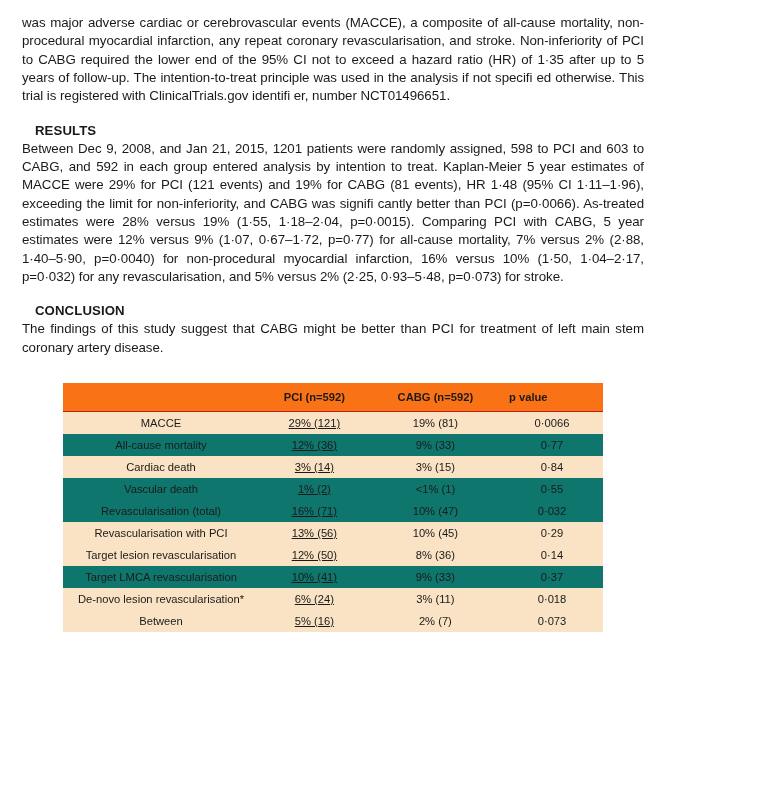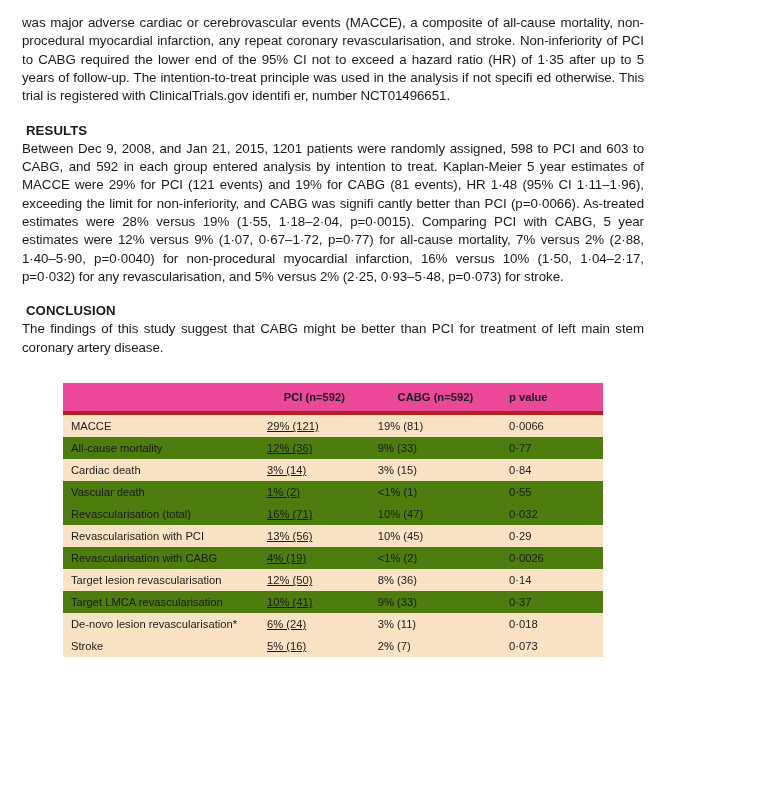--- a/index.html
+++ b/index.html
@@ -22,57 +22,57 @@
   p.body-text {
     font-size: 13.3px;
     line-height: 1.38;
     text-align: justify;
     margin: 0 0 0 0;
     letter-spacing: -0.05px;
   }
   h2.section-heading {
     font-size: 13.2px;
     font-weight: bold;
-    margin: 17px 0 2px 4px;
+    margin: 17px 0 2px 13px;
     letter-spacing: 0.1px;
   }
 
   
   .table-wrap {
     margin-top: 26px;
     display: flex;
     justify-content: center;
   }
   table.results-table {
     border-collapse: collapse;
     width: 540px;
     font-size: 11.2px;
     background: #fdf6e8;
   }
   table.results-table td, table.results-table th {
     padding: 5px 8px 5px 8px;
     vertical-align: top;
-    text-align: left;
+    text-align: center;
     font-weight: normal;
   }
   table.results-table thead th {
     font-weight: bold;
     font-size: 11.2px;
-    background: #ec4899;
-    border-bottom: 4px solid #b91c1c;
+    background: #f97316;
+    border-bottom: 1px solid #b91c1c;
     padding-top: 8px;
     padding-bottom: 8px;
   }
   table.results-table thead th.col-label { width: 180px; }
   table.results-table thead th.col-pci,
   table.results-table thead th.col-cabg { text-align: center; }
   table.results-table thead th.col-p { text-align: left; width: 86px; }
 
   tbody tr.row-shade-a td { background: #fae3c4; }
-  tbody tr.row-shade-b td { background: #4d7c0f; }
+  tbody tr.row-shade-b td { background: #0f766e; }
 
   td.c-label { width: 180px; }
   td.c-pci, td.c-cabg { }
   td.c-p { }
 
   .cell-pci { padding-left: 18px; text-decoration: underline; }
   .cell-cabg { padding-left: 22px; }
   .cell-p { padding-left: 10px; }
 </style>
 </head>
@@ -128,46 +128,40 @@
             <td class="c-pci cell-pci">16% (71)</td>
             <td class="c-cabg cell-cabg">10% (47)</td>
             <td class="c-p cell-p">0·032</td>
           </tr>
           <tr class="row-shade-a">
             <td class="c-label">Revascularisation with PCI</td>
             <td class="c-pci cell-pci">13% (56)</td>
             <td class="c-cabg cell-cabg">10% (45)</td>
             <td class="c-p cell-p">0·29</td>
           </tr>
-          <tr class="row-shade-b">
-            <td class="c-label">Revascularisation with CABG</td>
-            <td class="c-pci cell-pci">4% (19)</td>
-            <td class="c-cabg cell-cabg">&lt;1% (2)</td>
-            <td class="c-p cell-p">0·0026</td>
-          </tr>
           <tr class="row-shade-a">
             <td class="c-label">Target lesion revascularisation</td>
             <td class="c-pci cell-pci">12% (50)</td>
             <td class="c-cabg cell-cabg">8% (36)</td>
             <td class="c-p cell-p">0·14</td>
           </tr>
           <tr class="row-shade-b">
             <td class="c-label">Target LMCA revascularisation</td>
             <td class="c-pci cell-pci">10% (41)</td>
             <td class="c-cabg cell-cabg">9% (33)</td>
             <td class="c-p cell-p">0·37</td>
           </tr>
           <tr class="row-shade-a">
             <td class="c-label">De-novo lesion revascularisation*</td>
             <td class="c-pci cell-pci">6% (24)</td>
             <td class="c-cabg cell-cabg">3% (11)</td>
             <td class="c-p cell-p">0·018</td>
           </tr>
           <tr class="row-shade-a">
-            <td class="c-label">Stroke</td>
+            <td class="c-label">Between</td>
             <td class="c-pci cell-pci">5% (16)</td>
             <td class="c-cabg cell-cabg">2% (7)</td>
             <td class="c-p cell-p">0·073</td>
           </tr>
         </tbody>
     </table>
   </div>
 
 </div>
 

